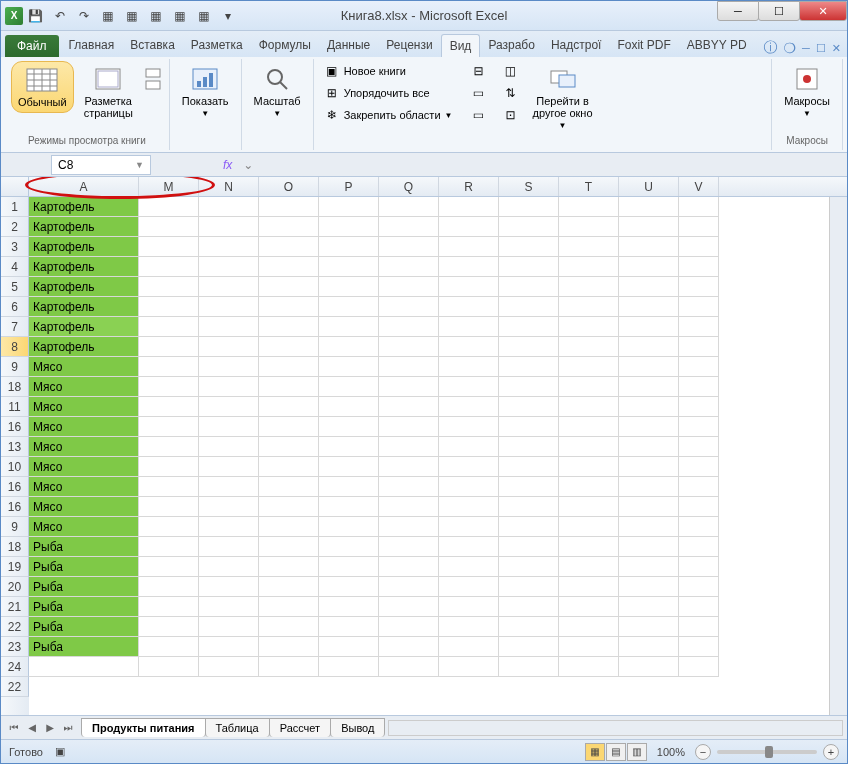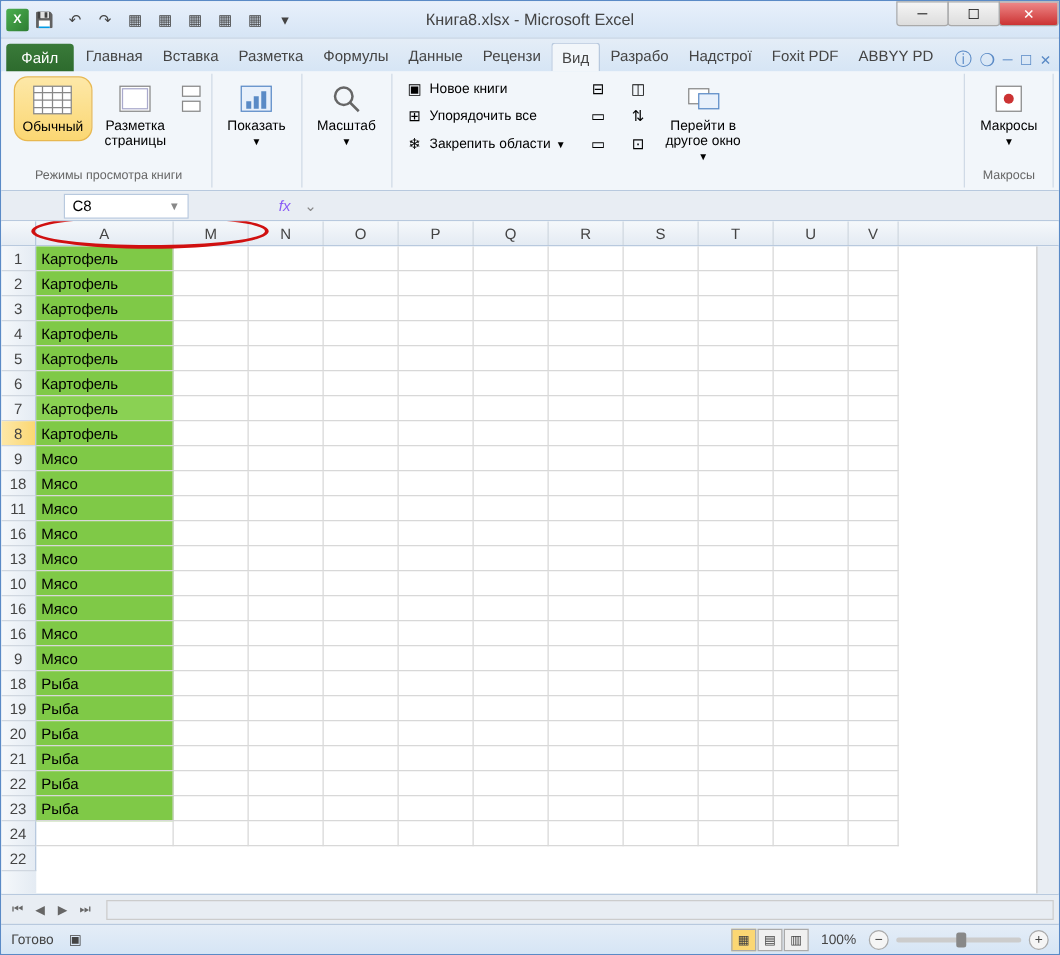--- a/index.html
+++ b/index.html
@@ -652,20 +652,26 @@
     </div>
   </div>
 
   <div class="sheet-bar">
     <div class="sheet-nav">
       <div class="nav-btn">⏮</div>
       <div class="nav-btn">◀</div>
       <div class="nav-btn">▶</div>
       <div class="nav-btn">⏭</div>
     </div>
+    <div id="sheets-container" style="display:flex;align-items:flex-start">
+        <div class="sheet-tab active">Продукты питания</div>
+        <div class="sheet-tab">Таблица</div>
+        <div class="sheet-tab">Рассчет</div>
+        <div class="sheet-tab">Вывод</div>
+      </div>
     <div class="hscroll"></div>
   </div>
 
   <div class="status-bar">
     <div style="display:flex;gap:12px;align-items:center">
       <span>Готово</span>
       <span style="cursor:pointer">▣</span>
     </div>
     <div style="display:flex;align-items:center;gap:10px">
       <div class="view-btns">

